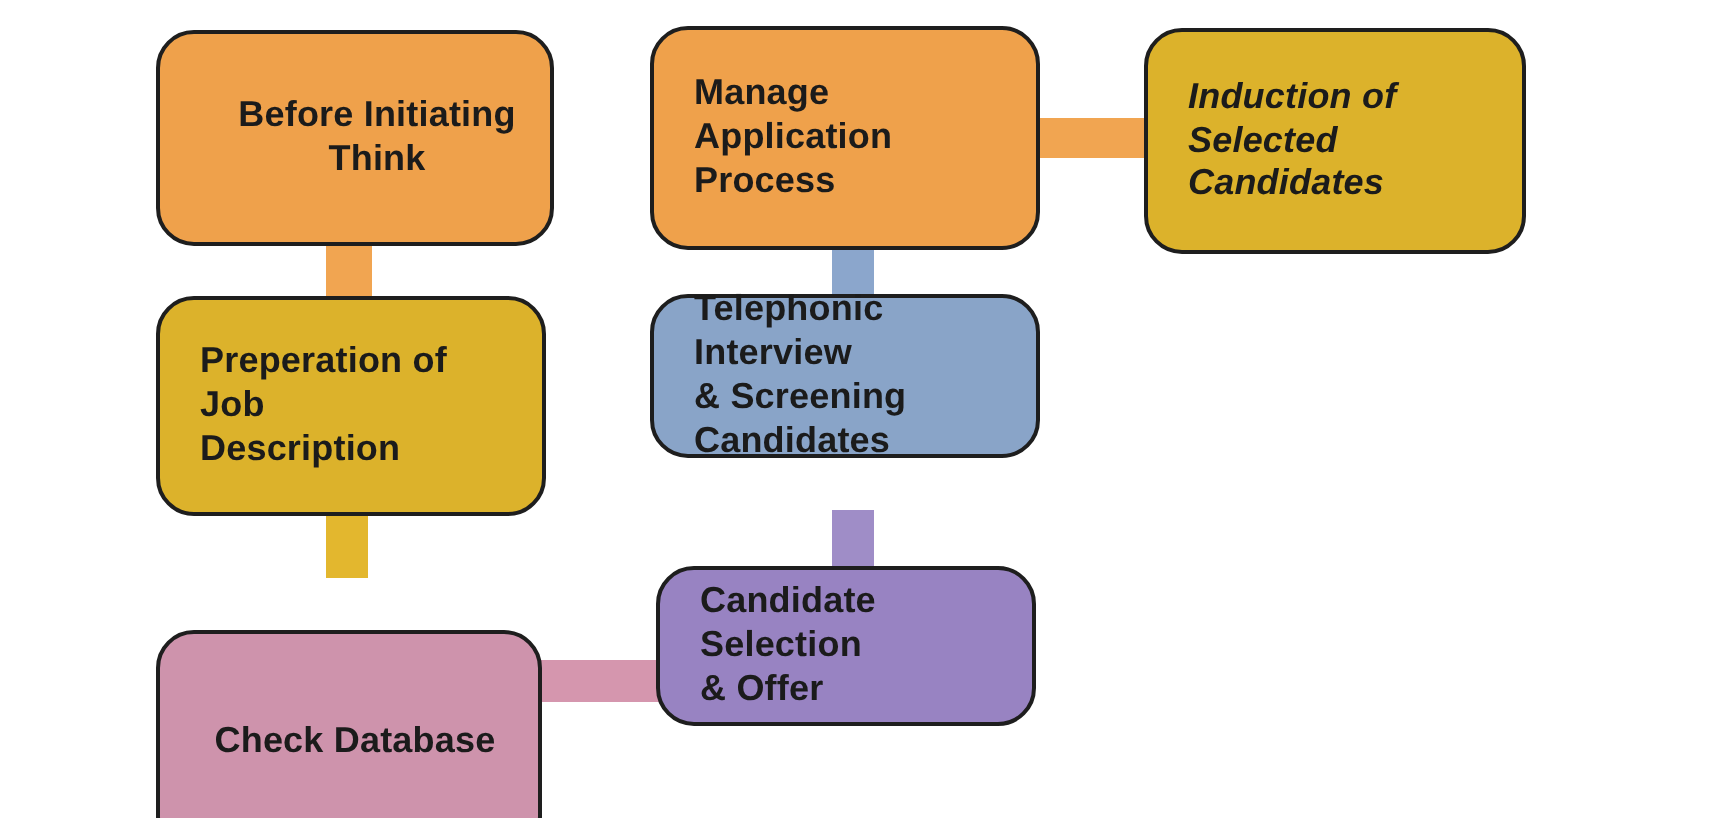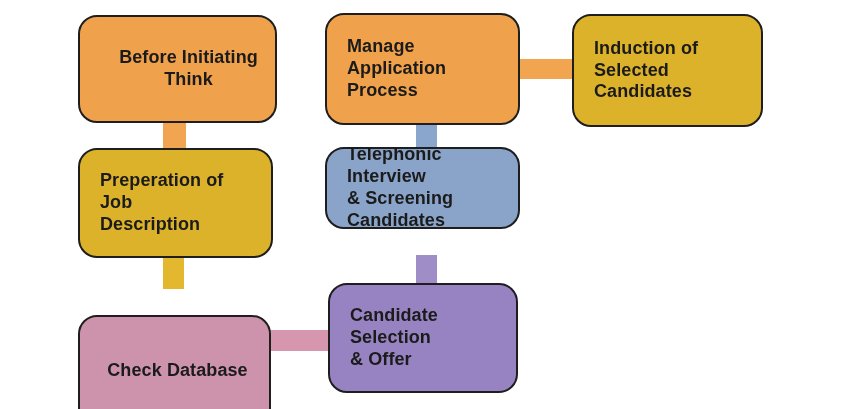--- a/index.html
+++ b/index.html
@@ -67,38 +67,38 @@
   <div class="node node-center" style="left: 78px; top: 15px; width: 199px; height: 108px; background-color: rgb(239, 161, 75); padding-left: 32px;">
     <span class="label">Before Initiating
 Think</span>
   </div>
 
   <div class="node" style="left: 325px; top: 13px; width: 195px; height: 112px; background-color: rgb(239, 161, 75);">
     <span class="label">Manage Application
 Process</span>
   </div>
 
-  <div class="node" style="left: 572px; top: 14px; width: 191px; height: 113px; background-color: rgb(220, 178, 43);">
+  <div class="node" style="left: 572px; top: 14px; width: 191px; height: 113px; background-color: rgb(220, 178, 43); font-style: italic;">
     <span class="label">Induction of
 Selected Candidates</span>
   </div>
 
   <div class="node" style="left: 78px; top: 148px; width: 195px; height: 110px; background-color: rgb(220, 178, 43);">
     <span class="label">Preperation of Job
 Description</span>
   </div>
 
   <div class="node" style="left: 325px; top: 147px; width: 195px; height: 82px; background-color: rgb(137, 164, 200);">
     <span class="label">Telephonic Interview
 &amp; Screening
 Candidates</span>
   </div>
 
   <div class="node" style="left: 78px; top: 283px; width: 193px; height: 112px; background-color: rgb(206, 147, 172); margin-top: 32px;">
     <span class="label">Check Database</span>
   </div>
 
-  <div class="node" style="left: 328px; top: 283px; width: 190px; height: 110px; background-color: rgb(152, 131, 194);">
+  <div class="node" style="left: 328px; top: 283px; width: 190px; height: 80px; background-color: rgb(152, 131, 194);">
     <span class="label">Candidate Selection
 &amp; Offer</span>
   </div>
 
 </div>
 
 </body></html>

